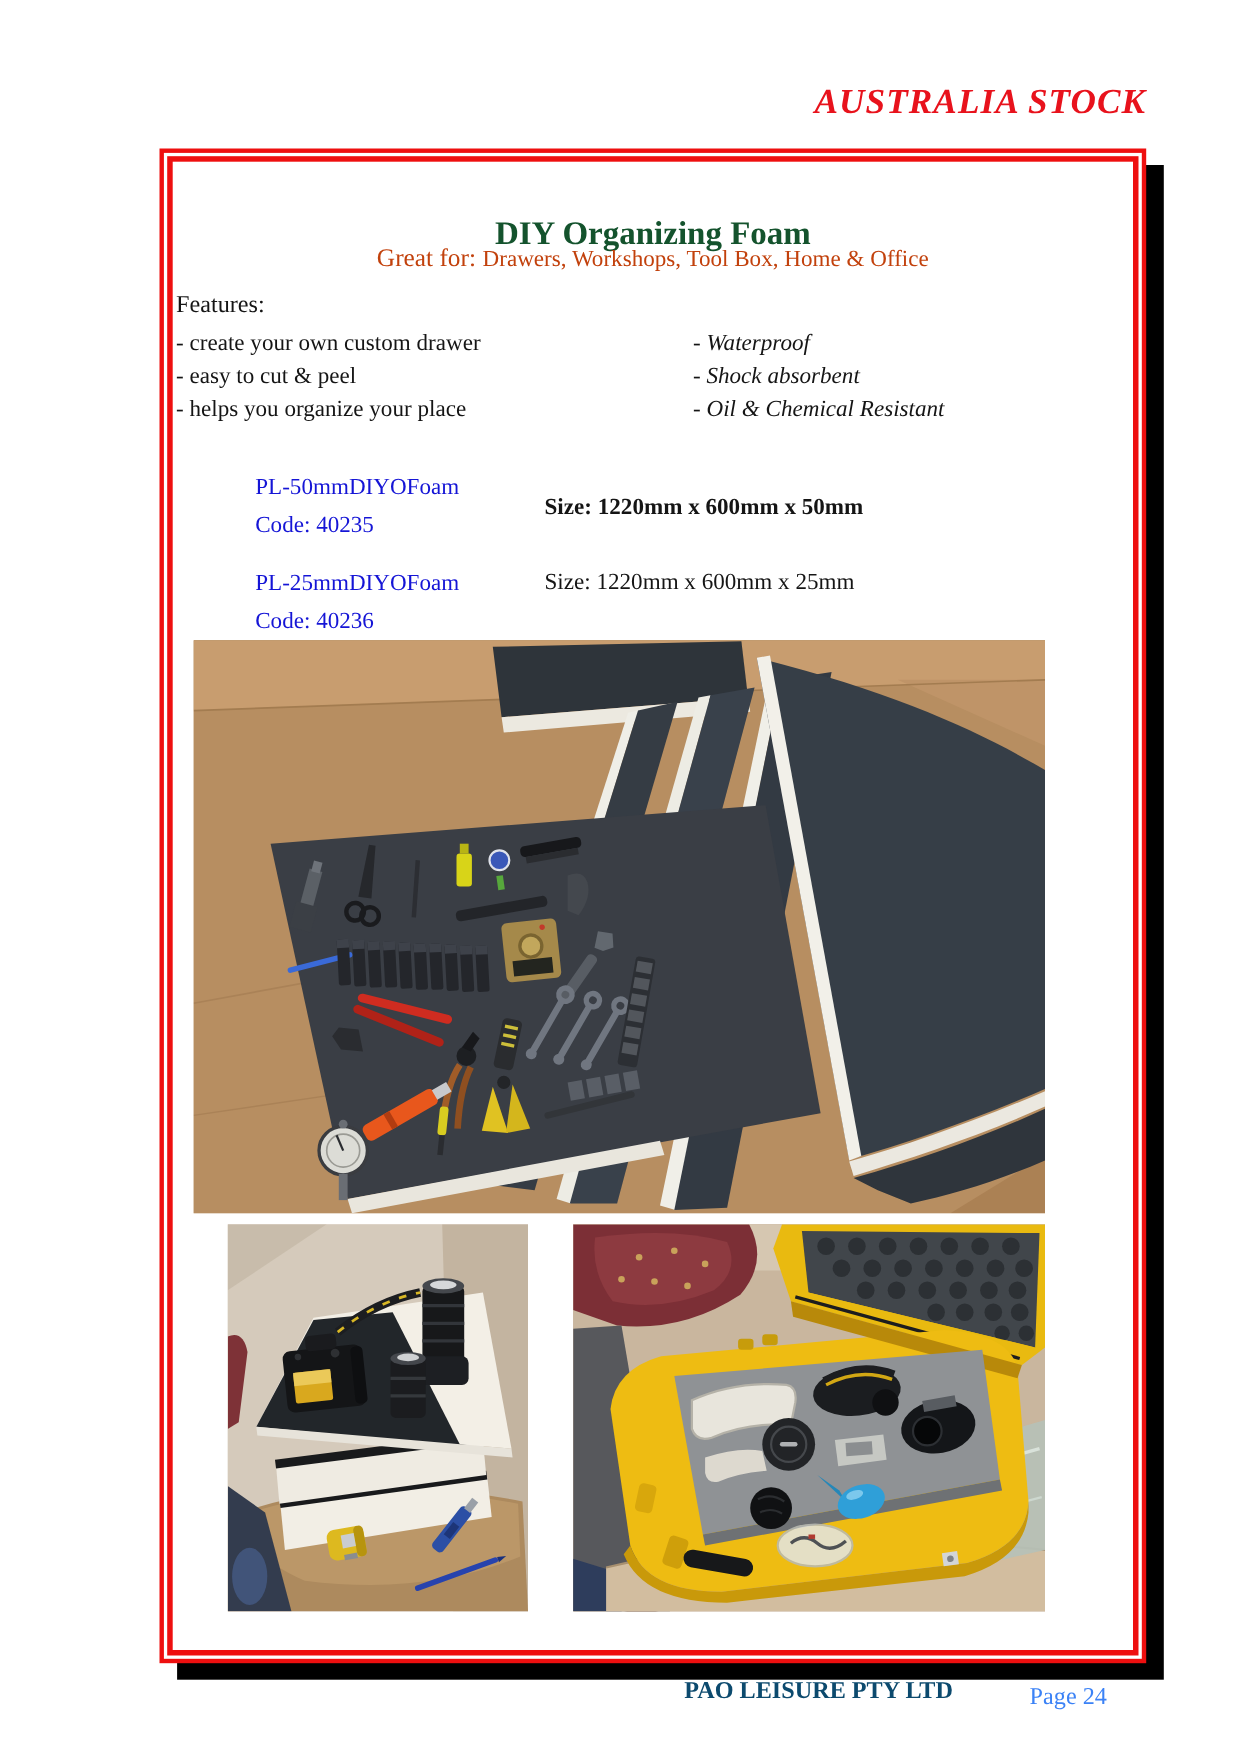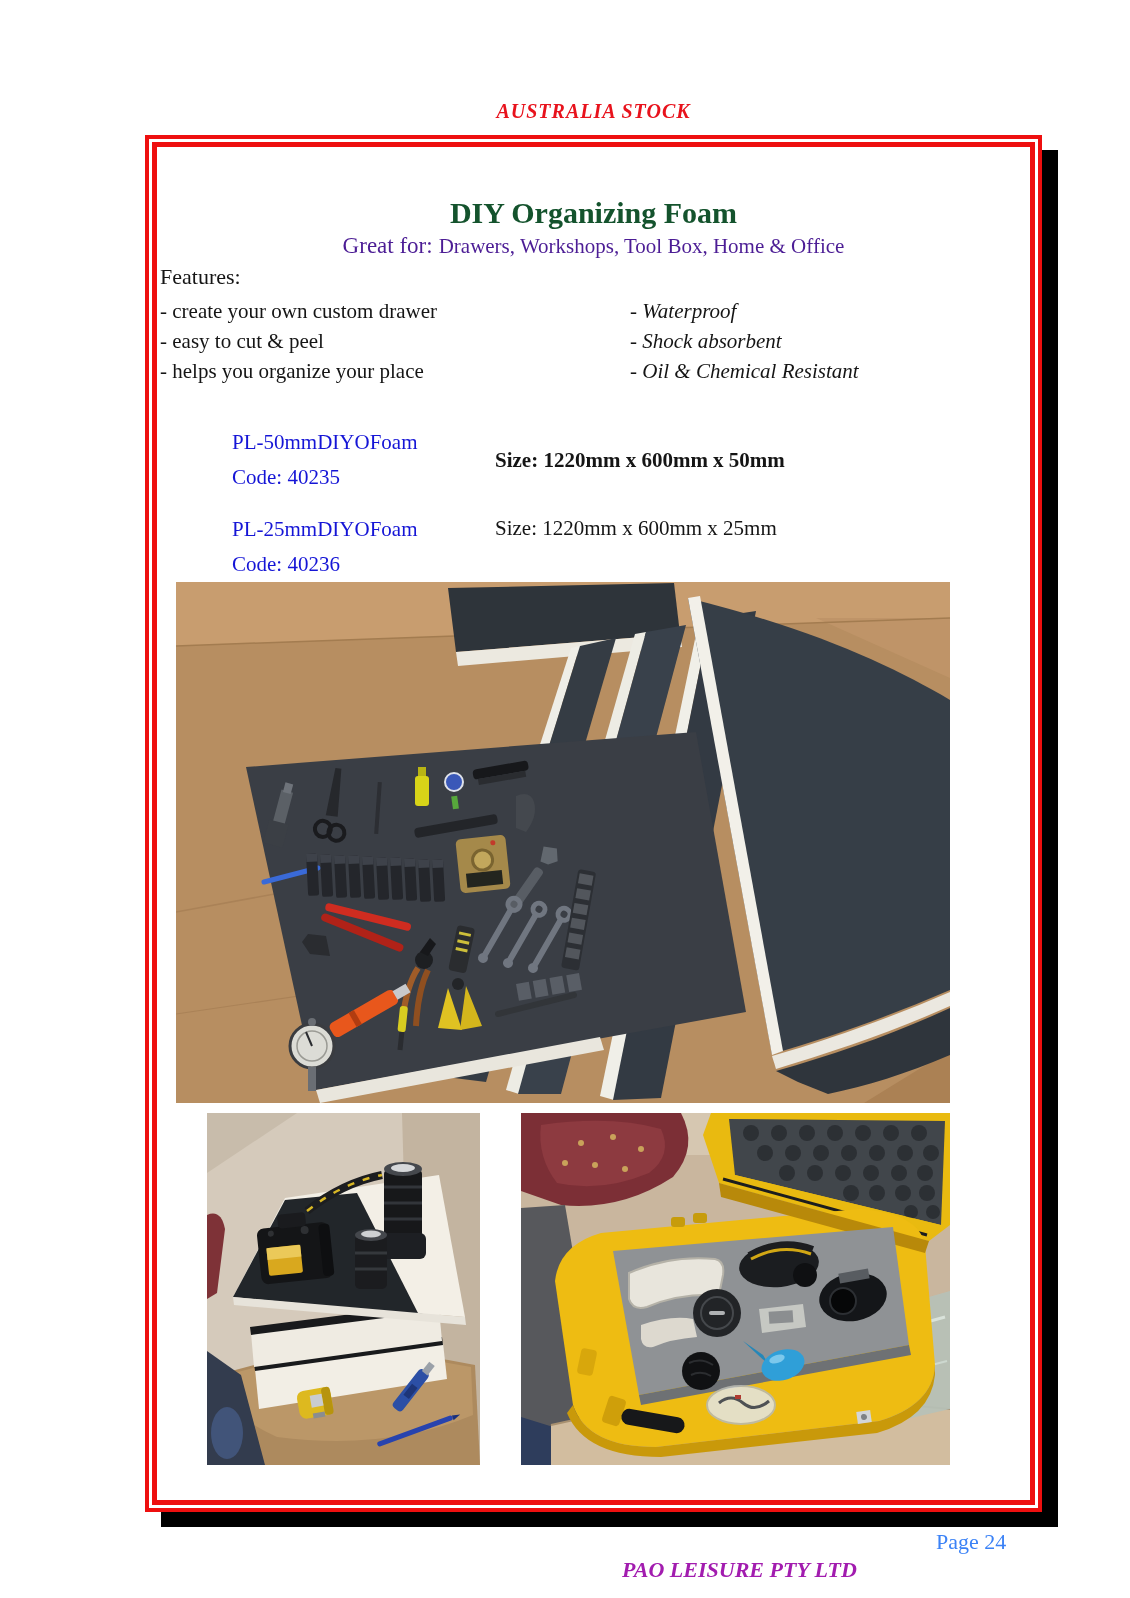--- a/index.html
+++ b/index.html
@@ -1,48 +1,48 @@
 <!DOCTYPE html>
 <html><head>
 <meta charset="utf-8">
 <style>
   html,body{margin:0;padding:0;background:#ffffff;}
   #page{position:relative;width:1130px;height:1598px;background:#ffffff;overflow:hidden;
         font-family:"Liberation Serif","DejaVu Serif",serif;color:#111;}
   .abs{position:absolute;}
   
-  .hdr{left:145px;top:100px;width:897px;text-align:center;
-       font-size:20px;font-weight:bold;font-style:italic;color:#e8121c;letter-spacing:1px;}
+  .hdr{left:145px;top:74px;width:897px;text-align:right;
+       font-size:32px;font-weight:bold;font-style:italic;color:#e8121c;letter-spacing:1px;}
   
   .frame{left:145px;top:135px;width:897px;height:1377px;box-sizing:border-box;
          border:4px solid #ee0f0f;box-shadow:16px 15px 0 0 #000000;background:transparent;}
   .frame-inner{position:absolute;left:3px;top:3px;right:3px;bottom:3px;border:5px solid #ee0f0f;}
   
   .title{left:145px;top:196px;width:897px;text-align:center;
          font-size:30px;font-weight:bold;color:#14532d;}
-  .greatfor{left:145px;top:233px;width:897px;text-align:center;font-size:21px;color:#4c1d95;}
+  .greatfor{left:145px;top:222px;width:897px;text-align:center;font-size:21px;color:#c2410c;}
   .greatfor .gf-label{font-size:23px;margin-right:6px;}
   .features-heading{left:160px;top:264px;font-size:22px;color:#151515;}
   .feat-col{font-size:21px;line-height:30px;color:#151515;}
   .feat-left{left:160px;top:296px;}
   .feat-right{left:630px;top:296px;font-style:italic;}
   .v-name,.v-code{font-size:21px;font-weight:normal;color:#1515d6;line-height:35px;}
   .v1{left:232px;top:425px;}
   .v2{left:232px;top:512px;}
   .v-size{font-size:21px;color:#151515;}
   .v1s{left:495px;top:448px;font-weight:bold;}
   .v2s{left:495px;top:516px;}
   
   .photo{overflow:hidden;background:#b78e61;}
   .photo svg{display:block;width:100%;height:100%;}
   .ph-main{left:176px;top:582px;width:774px;height:521px;}
   .ph-cam{left:207px;top:1113px;width:273px;height:352px;background:#d5cabb;}
   .ph-case{left:521px;top:1113px;width:429px;height:352px;background:#c9b69e;}
   
-  .footer-company{left:622px;top:1557px;font-size:22px;font-weight:bold;font-style:italic;color:#a21caf;}
+  .footer-company{left:622px;top:1524px;font-size:22px;font-weight:bold;color:#0c4a6e;}
   .footer-page{left:936px;top:1529px;font-size:22px;font-weight:normal;color:#3b82f6;}
 </style>
 </head>
 <body>
 
 <div id="page">
 
   <div class="abs hdr">AUSTRALIA STOCK</div>
 
   <div class="abs frame">

